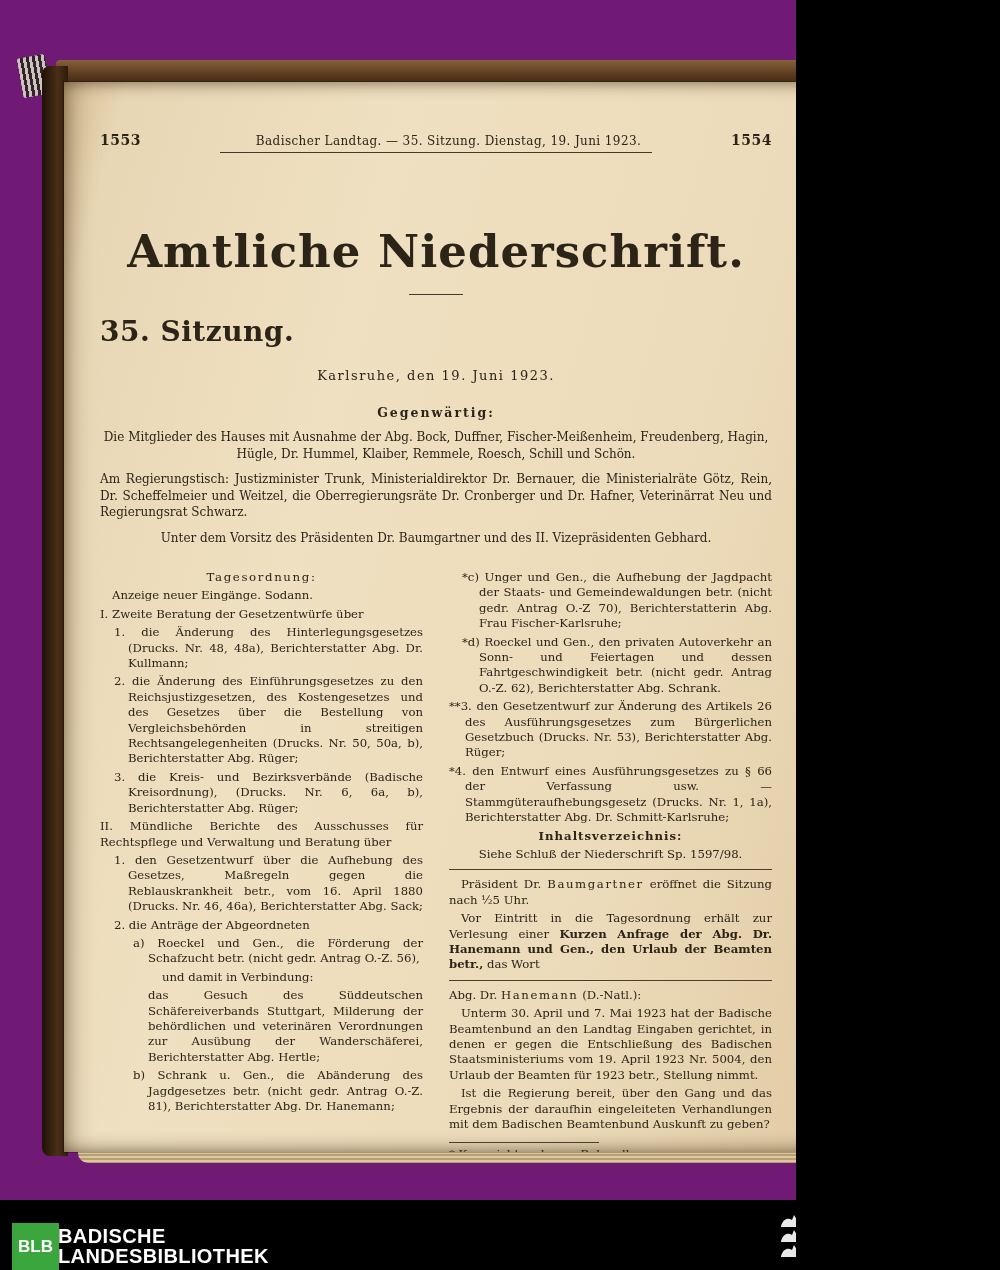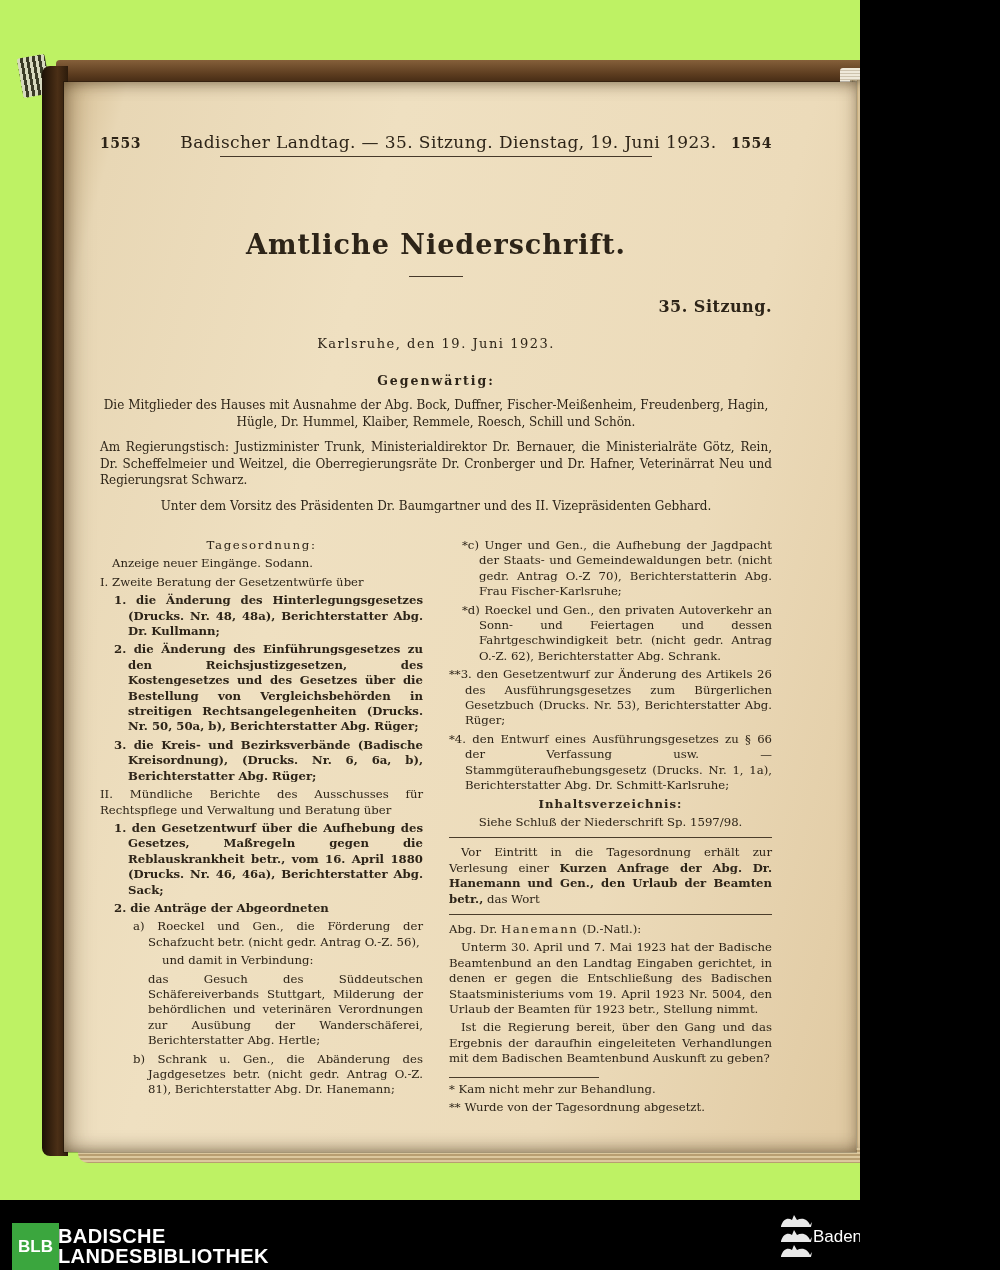--- a/index.html
+++ b/index.html
@@ -1,19 +1,19 @@
 <!DOCTYPE html>
 <html><head>
 <meta charset="utf-8">
 <style>
   * { box-sizing: border-box; }
   html,body { margin:0; padding:0; background:#000; }
   .stage {
-    position:relative; width:860px; height:1270px; overflow:hidden;
-    background:#bef264;
+    position:relative; width:796px; height:1270px; overflow:hidden;
+    background:#701a75;
     font-family:"DejaVu Serif","Liberation Serif",serif;
   }
   
   .endband {
     position:absolute; left:20px; top:56px; width:28px; height:40px;
     background:repeating-linear-gradient(90deg,#d9d5c8 0 3px,#2b2620 3px 6px);
     transform:rotate(-10deg); border-radius:2px; opacity:.9;
   }
   .binding-top {
     position:absolute; left:56px; top:60px; width:826px; height:26px;
@@ -48,40 +48,40 @@
     box-shadow:inset 14px 0 26px -12px rgba(60,38,12,.55),
                inset -10px 0 20px -12px rgba(80,58,28,.4),
                inset 0 10px 16px -10px rgba(60,40,15,.5),
                inset 0 -12px 18px -12px rgba(60,40,15,.5),
                0 0 0 1px rgba(0,0,0,.25);
     color:#2d2418; overflow:hidden;
   }
   .content { position:absolute; left:36px; top:50px; width:672px; }
   .page-head { display:flex; justify-content:space-between; align-items:baseline; }
   .pagenum { font-size:14px; font-weight:bold; letter-spacing:.5px; }
-  .running { font-size:17px; letter-spacing:.4px;margin-left:25px; }
+  .running { font-size:12px; letter-spacing:.4px;margin-left:25px; }
   .head-rule { width:432px; margin:4px auto 0; border-top:1px solid #46392a; }
   .main-title {
-    margin:72px 0 0; text-align:center; font-size:27px; font-weight:bold;
+    margin:72px 0 0; text-align:center; font-size:45px; font-weight:bold;
     letter-spacing:1px;
   }
   .orn-rule { width:54px; margin:16px auto 0; border-top:1.5px solid #46392a; }
-  .session { margin:20px 0 0; text-align:right; font-size:16px; font-weight:bold; letter-spacing:.5px; }
+  .session { margin:20px 0 0; text-align:left; font-size:28px; font-weight:bold; letter-spacing:.5px; }
   .dateline { margin-top:20px; text-align:center; font-size:13px; letter-spacing:1.5px; }
   .present-head { margin-top:22px; text-align:center; font-size:12.5px; font-weight:bold; letter-spacing:2px; }
   .present { margin:9px 0 0; font-size:12px; line-height:16.5px; }
   .present.ctr { text-align:center; }
   .present.just { text-align:justify; }
   
   .columns { display:flex; gap:26px; margin-top:24px; }
   .col { width:323px; font-size:11.7px; line-height:15.4px; text-align:justify; }
   .col p { margin:0 0 3px; }
   .col-heading { text-align:center; letter-spacing:3px; font-size:11.8px; margin:0 0 10px; }
   .indent1 { text-indent:12px; }
-  .li1  { padding-left:28px; text-indent:-14px;font-weight:bold; }
+  .li1  { padding-left:28px; text-indent:-14px; }
   .li2  { padding-left:48px; text-indent:-15px; }
   .blk2 { padding-left:48px; text-indent:0; }
   .blk2b{ padding-left:62px; text-indent:0; text-align:left; }
   .li1r { padding-left:16px; text-indent:-16px; }
   .li2r { padding-left:30px; text-indent:-17px; }
   .ctr  { text-align:center; }
   .toc-head { text-align:center; font-weight:bold; letter-spacing:1px; margin:8px 0 3px; }
   .col-rule { border:none; border-top:1px solid #4a3d2b; margin:7px 0; }
   .fn-rule { width:150px; border-top:1px solid #4a3d2b; margin:10px 0 4px; }
   .sperr { letter-spacing:1.6px; }
@@ -158,20 +158,21 @@
         <div class="col">
           <p class="li2r">*c) Unger und Gen., die Aufhebung der Jagdpacht der Staats- und Gemeindewaldungen betr. (nicht gedr. Antrag O.-Z 70), Berichterstatterin Abg. Frau Fischer-Karlsruhe;</p>
           <p class="li2r">*d) Roeckel und Gen., den privaten Autoverkehr an Sonn- und Feiertagen und dessen Fahrtgeschwindigkeit betr. (nicht gedr. Antrag O.-Z. 62), Berichterstatter Abg. Schrank.</p>
           <p class="li1r">**3. den Gesetzentwurf zur Änderung des Artikels 26 des Ausführungsgesetzes zum Bürgerlichen Gesetzbuch (Drucks. Nr. 53), Berichterstatter Abg. Rüger;</p>
           <p class="li1r">*4. den Entwurf eines Ausführungsgesetzes zu § 66 der Verfassung usw. — Stammgüteraufhebungsgesetz (Drucks. Nr. 1, 1a), Berichterstatter Abg. Dr. Schmitt-Karlsruhe;</p>
 
           <p class="toc-head">Inhaltsverzeichnis:</p>
           <p class="ctr">Siehe Schluß der Niederschrift Sp. 1597/98.</p>
           <hr class="col-rule">
 
+          <p class="indent1"><span>Präsident Dr. </span><span class="sperr">Baumgartner</span><span> eröffnet die Sitzung nach ½5 Uhr.</span></p>
 
           <p class="indent1"><span>Vor Eintritt in die Tagesordnung erhält zur Verlesung einer </span><span class="b">Kurzen Anfrage der Abg. Dr. Hanemann und Gen., den Urlaub der Beamten betr.,</span><span> das Wort</span></p>
           <hr class="col-rule">
 
           <p><span>Abg. Dr. </span><span class="sperr">Hanemann</span><span> (D.-Natl.):</span></p>
           <p class="indent1">Unterm 30. April und 7. Mai 1923 hat der Badische Beamtenbund an den Landtag Eingaben gerichtet, in denen er gegen die Entschließung des Badischen Staatsministeriums vom 19. April 1923 Nr. 5004, den Urlaub der Beamten für 1923 betr., Stellung nimmt.</p>
           <p class="indent1">Ist die Regierung bereit, über den Gang und das Ergebnis der daraufhin eingeleiteten Verhandlungen mit dem Badischen Beamtenbund Auskunft zu geben?</p>
 
           <div class="fn-rule"></div>
           <p>* Kam nicht mehr zur Behandlung.</p>

